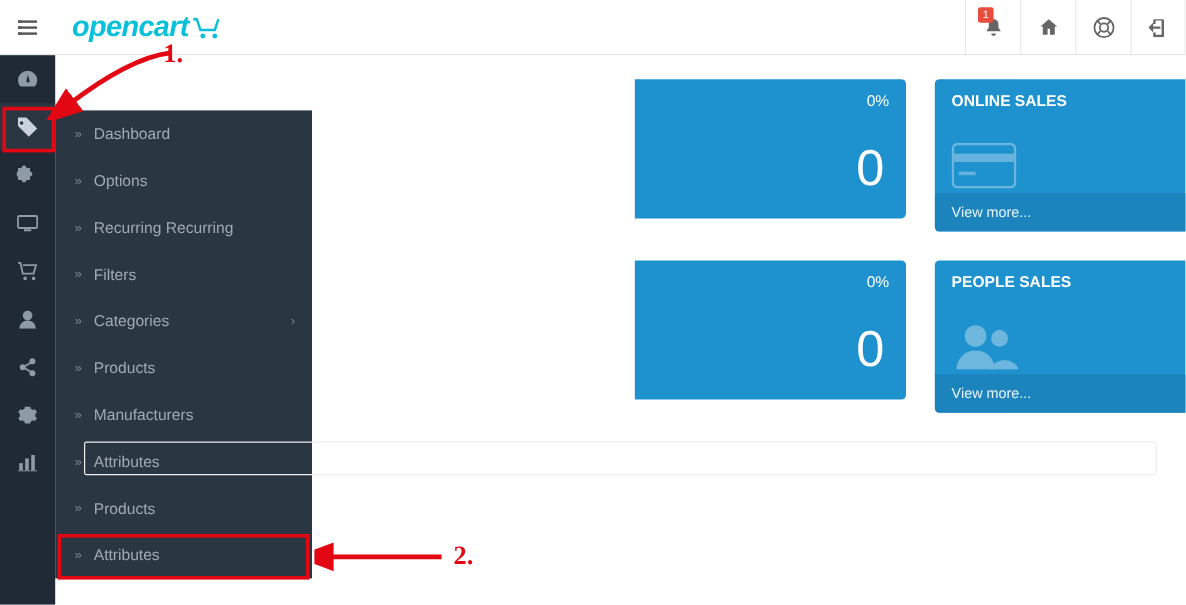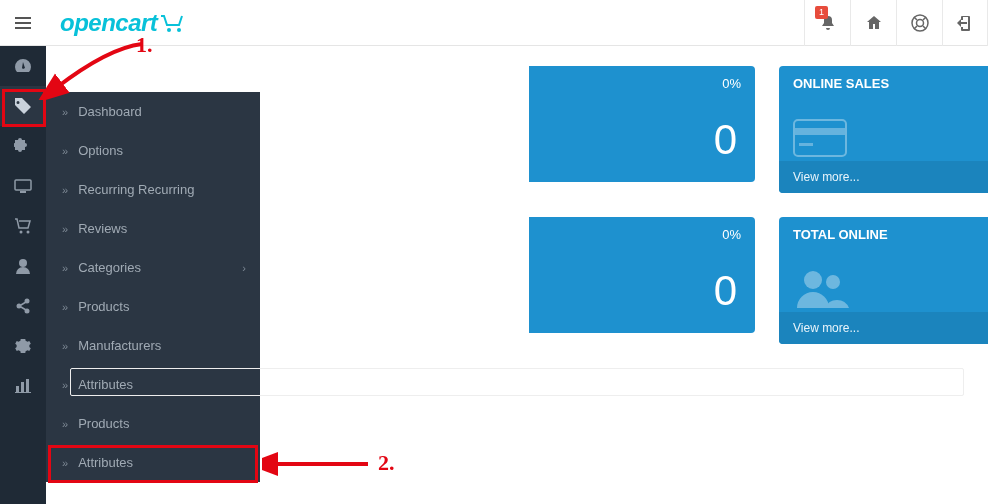--- a/index.html
+++ b/index.html
@@ -169,21 +169,21 @@
   <div class="sitem">
       <span class="chevrons">»</span>
       <span>Options</span>
     </div>
   <div class="sitem">
       <span class="chevrons">»</span>
       <span>Recurring Recurring</span>
     </div>
   <div class="sitem">
       <span class="chevrons">»</span>
-      <span>Reviews</span>
+      <span>Filters</span>
     </div>
   <div class="sitem">
       <span class="chevrons">»</span>
       <span>Categories</span>
       <span class="caret">›</span>
     </div>
   <div class="sitem">
       <span class="chevrons">»</span>
       <span>Products</span>
     </div>
@@ -251,21 +251,21 @@
           </div>
         <div class="stat-body">
             <span class="bignum">0</span>
           </div>
         <div class="stat-footer" style="visibility:hidden;height:16px;"></div>
       </div>
     </div>
     <div class="card wide">
       <div class="stat">
         <div class="stat-head">
-            <span>TOTAL ONLINE</span>
+            <span>PEOPLE SALES</span>
             <span class="pct"></span>
           </div>
         <div class="stat-body">
           <span class="bgicon">
             <svg width="58" height="40" viewBox="0 0 58 40">
                 <circle cx="20" cy="12" r="9" fill="#fff"></circle>
                 <circle cx="40" cy="14" r="7" fill="#fff"></circle>
                 <path d="M4 40a16 16 0 0 1 32 0z" fill="#fff"></path>
                 <path d="M32 40a13 13 0 0 1 24 0z" fill="#fff"></path>
               </svg>

